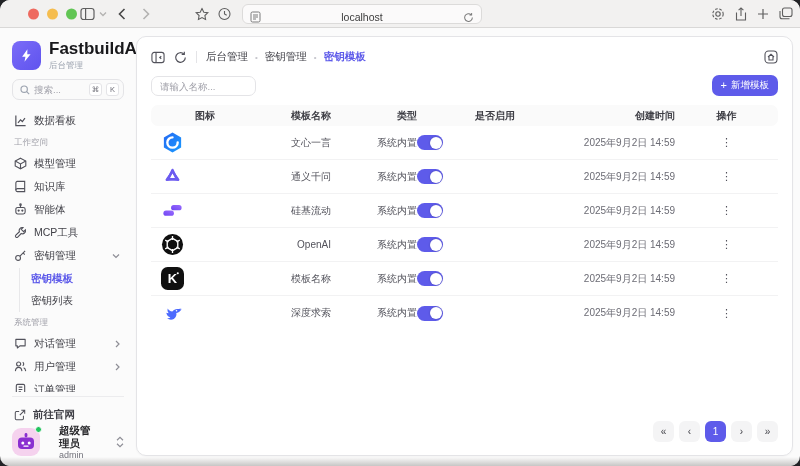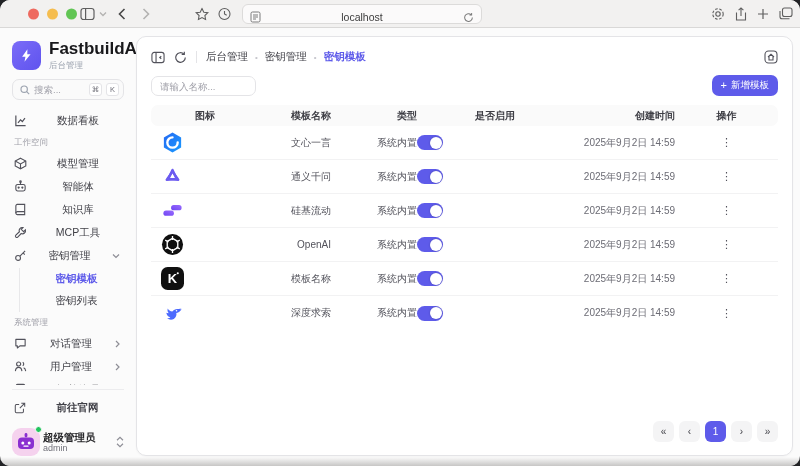--- a/index.html
+++ b/index.html
@@ -65,29 +65,29 @@
     width:13px; height:13px; border:1px solid #e4e4e7; background:#fff;
     border-radius:3px; font-size:7.5px; color:#71717a;
     display:flex; align-items:center; justify-content:center; flex:none;
   }
   .nav { margin-top:9px; flex:1; overflow:hidden; }
   .nav-item {
     height:23px; display:flex; align-items:center; gap:7px;
     font-size:10.5px; color:#3f3f46; border-radius:6px; padding:0 2px; cursor:default;
   }
   .nav-item .ni { color:#52525b; flex:none; }
-  .nav-item .lbl { flex:1; white-space:nowrap; overflow:hidden;text-align:center; }
+  .nav-item .lbl { flex:1; white-space:nowrap; overflow:hidden; }
   .nav-item .chev { color:#8e8e96; flex:none; margin-right:2px; }
   .nav-section { font-size:8.5px; color:#a1a1aa; margin:5px 0 3px 2px; }
   .subnav { margin:1px 0 1px 7px; padding-left:9px; border-left:1px solid #e8e8ea; }
   .subnav .nav-item { height:22px; font-size:10.5px; }
   .nav-item.active { color:#5e5bea; font-weight:600; }
   .side-footer { margin-top:auto; }
   .side-footer .divider { border-top:1px solid #ececee; margin:4px 0 6px; }
-  .user-row { display:flex; align-items:center; gap:3px; margin-top:7px; height:32px; }
+  .user-row { display:flex; align-items:center; gap:19px; margin-top:0; height:32px; }
   .avatar-wrap { position:relative; width:28px; height:28px; flex:none; }
   .status-dot {
     position:absolute; top:-2px; right:-2px; width:7px; height:7px;
     background:#22c55e; border:1.5px solid #fbfbfb; border-radius:50%;
   }
   .user-name { font-size:10.5px; font-weight:600; color:#27272a; line-height:1.2; }
   .user-role { font-size:9px; color:#71717a; }
   .user-chev { margin-left:auto; color:#8e8e96; }
 
   
@@ -284,37 +284,37 @@
             <svg width="13" height="13" viewBox="0 0 14 14" fill="none" stroke="currentColor" stroke-width="1.2">
               <path d="M7 1.3 12.7 4.4v5.2L7 12.7 1.3 9.6V4.4Z"></path>
               <path d="M1.3 4.4 7 7.4l5.7-3M7 7.4v5.3"></path>
             </svg>
           </span>
         <span class="lbl">模型管理</span>
       </div>
       <div class="nav-item">
         <span class="ni">
             <svg width="13" height="13" viewBox="0 0 14 14" fill="none" stroke="currentColor" stroke-width="1.2">
+              <path d="M3 1.5h8.5v11H3.6A1.6 1.6 0 0 1 2 10.9V3.1A1.6 1.6 0 0 1 3.6 1.5Z"></path>
+              <path d="M2 10.9A1.6 1.6 0 0 1 3.6 9.3h7.9"></path>
+            </svg>
+          </span>
+        <span class="lbl">知识库</span>
+      </div>
+      <div class="nav-item">
+        <span class="ni">
+            <svg width="13" height="13" viewBox="0 0 14 14" fill="none" stroke="currentColor" stroke-width="1.2">
               <rect x="2" y="4.8" width="10" height="7" rx="2"></rect>
               <path d="M7 4.8V2.2"></path>
               <circle cx="7" cy="1.8" r="0.8"></circle>
               <circle cx="5" cy="8.2" r="0.6" fill="currentColor"></circle>
               <circle cx="9" cy="8.2" r="0.6" fill="currentColor"></circle>
             </svg>
           </span>
         <span class="lbl">智能体</span>
-      </div>
-      <div class="nav-item">
-        <span class="ni">
-            <svg width="13" height="13" viewBox="0 0 14 14" fill="none" stroke="currentColor" stroke-width="1.2">
-              <path d="M3 1.5h8.5v11H3.6A1.6 1.6 0 0 1 2 10.9V3.1A1.6 1.6 0 0 1 3.6 1.5Z"></path>
-              <path d="M2 10.9A1.6 1.6 0 0 1 3.6 9.3h7.9"></path>
-            </svg>
-          </span>
-        <span class="lbl">知识库</span>
       </div>
       <div class="nav-item">
         <span class="ni">
             <svg width="13" height="13" viewBox="0 0 14 14" fill="none" stroke="currentColor" stroke-width="1.2">
               <path d="M12.3 4.2a3.3 3.3 0 0 1-4.5 3.9L4 11.9a1.4 1.4 0 0 1-2-2l3.8-3.7a3.3 3.3 0 0 1 3.9-4.5L7.8 3.6l2.5 2.5Z"></path>
             </svg>
           </span>
         <span class="lbl">MCP工具</span>
       </div>
 

